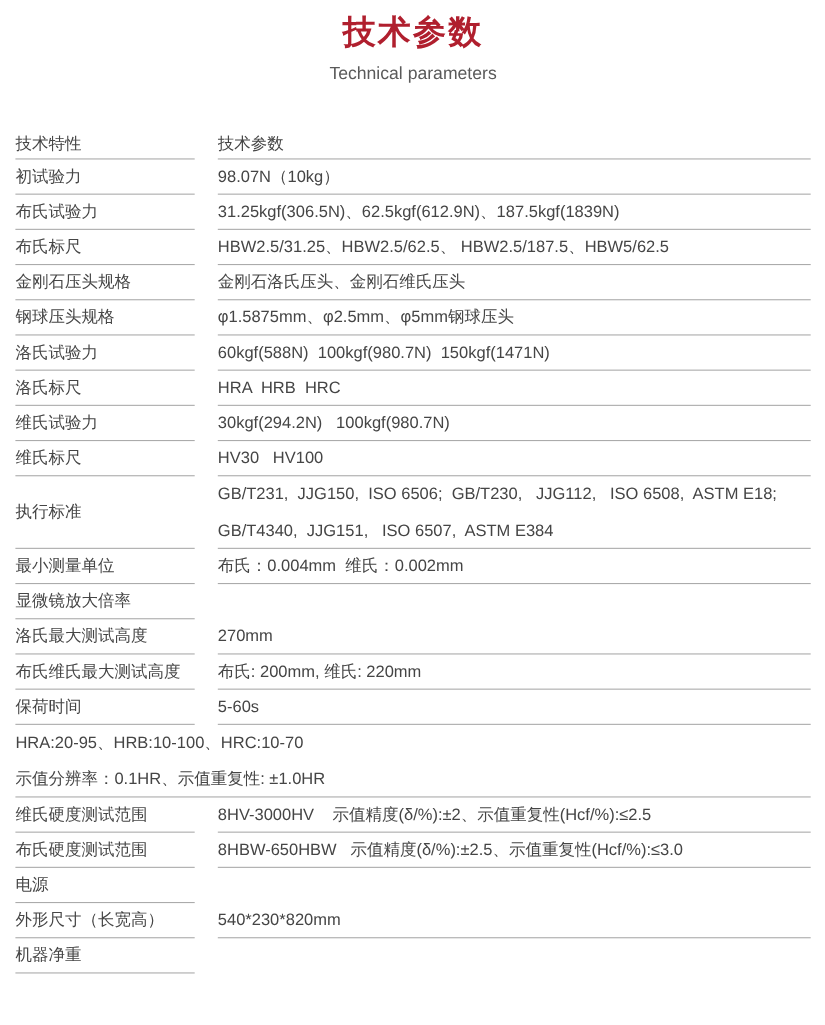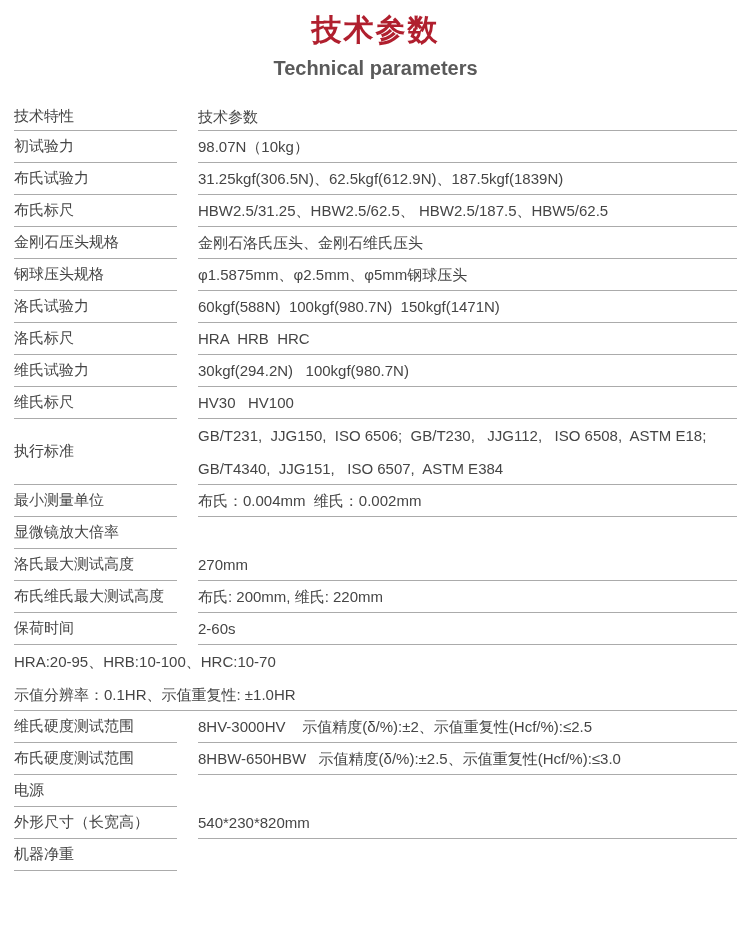--- a/index.html
+++ b/index.html
@@ -21,27 +21,26 @@
     text-align: center;
     font-size: 30px;
     line-height: 34px;
     font-weight: 700;
     color: #b01f2e;
     letter-spacing: 2px;
   }
   .subtitle {
     margin-top: 9px;
     text-align: center;
-    font-size: 20px;
+    font-size: 16px;
     line-height: 24px;
     color: #5a5a5a;
-    font-weight: bold;
   }
   .spec-table {
-    margin-top: 22px;
+    margin-top: 36px;
   }
   .row {
     display: flex;
     align-items: stretch;
     height: 32px;
   }
   .row.head { height: 29px; }
   .row.tall { height: 66px; }
   .cell {
     box-sizing: border-box;
@@ -159,21 +158,21 @@
       </div>
       <div class="row">
         <div class="cell label">布氏维氏最大测试高度</div>
         <div class="cell value">
           <div class="vline">布氏: 200mm, 维氏: 220mm</div>
         </div>
       </div>
       <div class="row">
         <div class="cell label">保荷时间</div>
         <div class="cell value">
-          <div class="vline">2-60s</div>
+          <div class="vline">5-60s</div>
         </div>
       </div>
       <div class="row tall">
         <div class="cell value">
           <div class="vline">HRA:20-95、HRB:10-100、HRC:10-70</div>
           <div class="vline">示值分辨率：0.1HR、示值重复性: ±1.0HR</div>
         </div>
       </div>
       <div class="row">
         <div class="cell label">维氏硬度测试范围</div>

